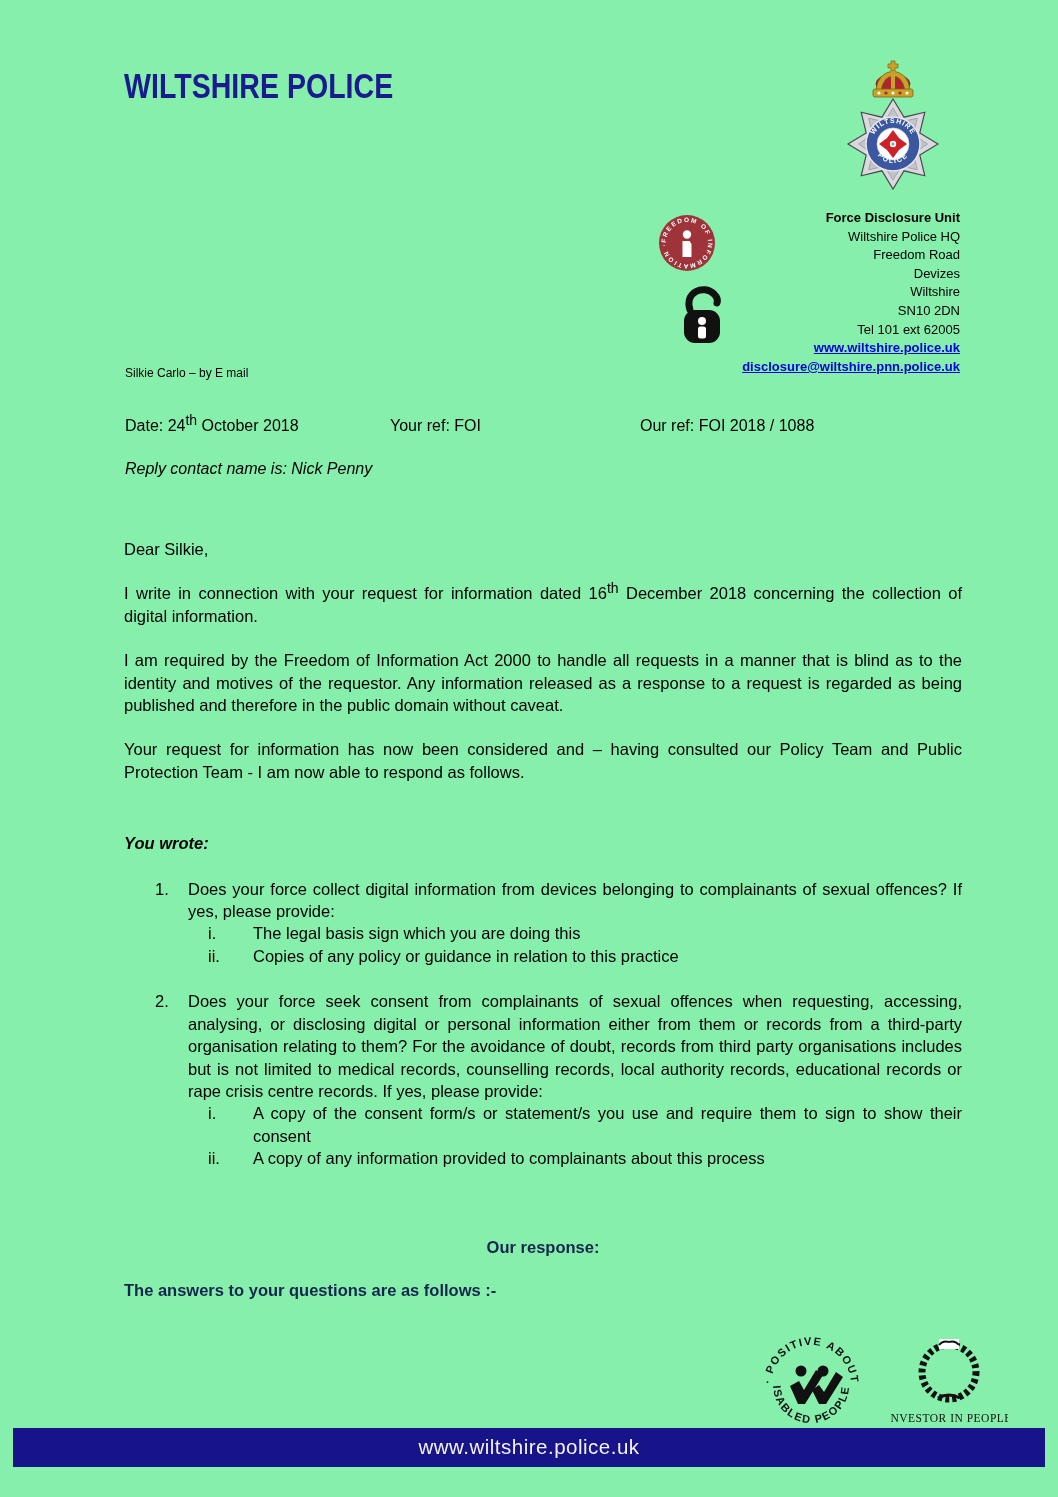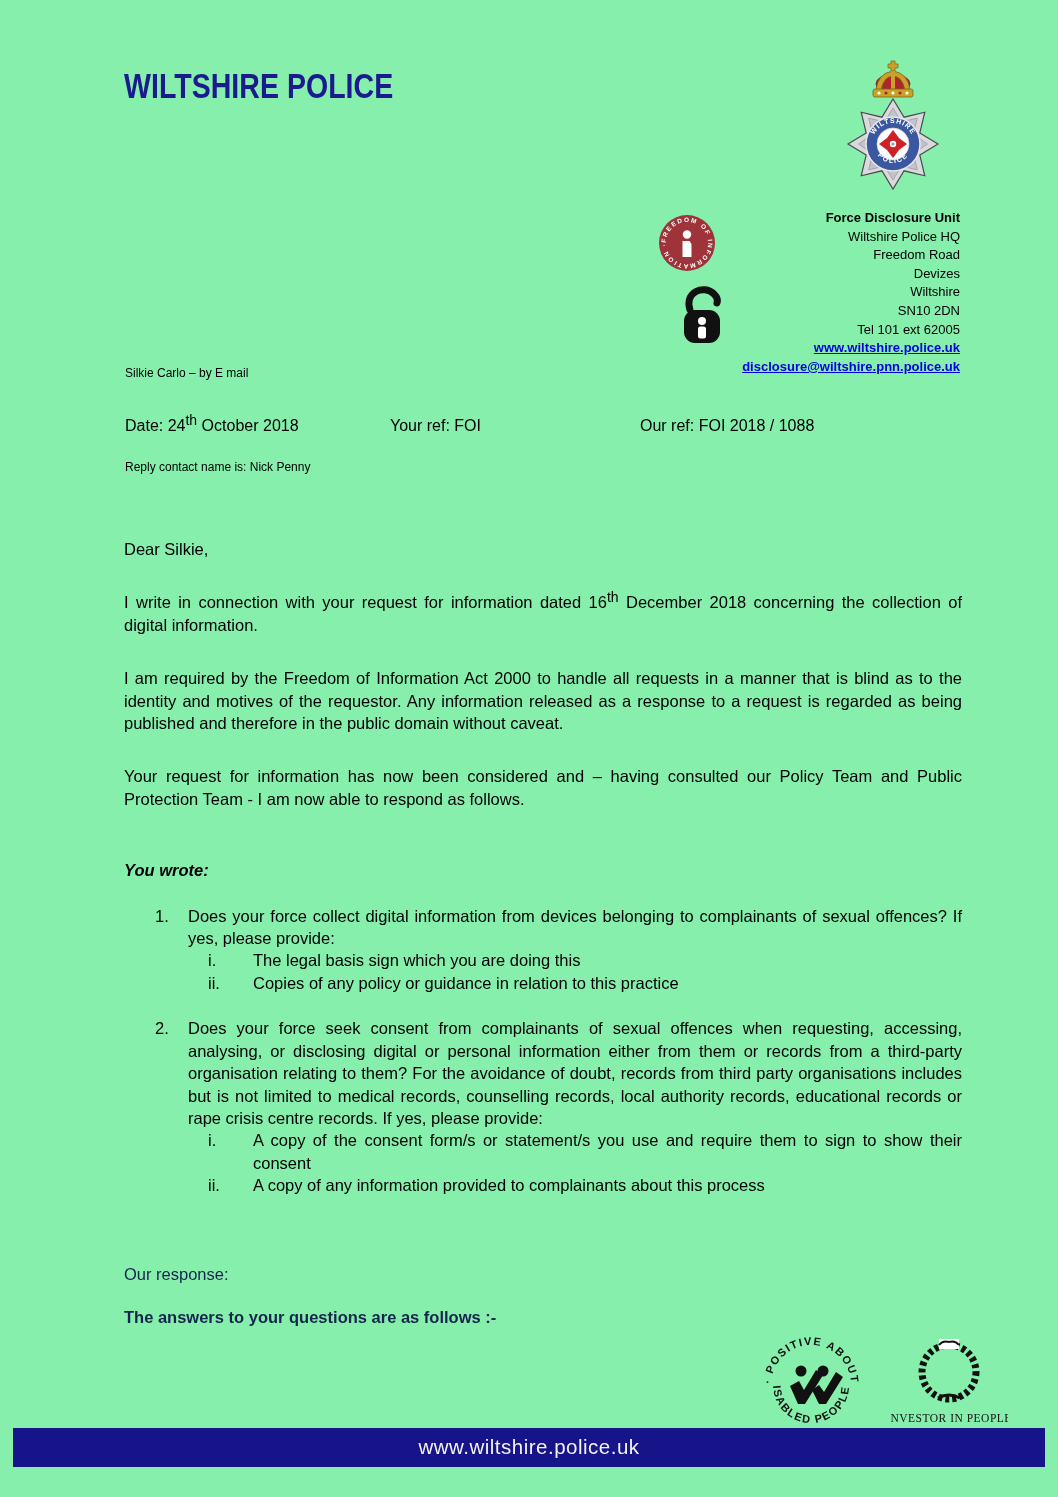--- a/index.html
+++ b/index.html
@@ -28,31 +28,31 @@
   .address a { color:#0000dd; text-decoration:underline; font-weight:bold; display:block; }
 
   .recipient { position:absolute; left:125px; top:321px; font-size:12px;margin-top:45px; }
 
   .ref-row { position:absolute; left:0; top:417px; font-size:16px; width:100%; }
   .ref-date { position:absolute; left:125px; top:0; }
   .ref-your { position:absolute; left:390px; top:0; }
   .ref-our  { position:absolute; left:628px; top:0;margin-left:12px; }
   sup.sm { font-size:14px; vertical-align:super; line-height:0; }
 
-  .reply-contact { position:absolute; left:125px; top:460px; font-size:12px; }
+  .reply-contact { position:absolute; left:125px; top:460px; font-size:16px;font-style:italic; }
 
   
   .letter-body {
     position:absolute; left:124px; top:538px; width:838px;
     font-size:16.5px; line-height:22.4px;
   }
   .letter-body p.just { text-align:justify; }
-  .para-gap { margin-top:31px; }
+  .para-gap { margin-top:22px; }
   .head-black { font-weight:bold; margin-top:49px;font-style:italic; }
-  .head-navy  { font-weight:normal; margin-top:66px; color:#14264d; }
+  .head-navy  { font-weight:bold; margin-top:66px; color:#14264d;text-align:center; }
   .intro-navy { margin-top:21px; color:#14264d; font-weight:bold;}
   .item { display:flex; margin-top:23px; }
   .item .marker { flex:0 0 33px; margin-left:31px; }
   .item .text { flex:1; text-align:justify; }
   .sub { display:flex; }
   .sub .marker { flex:0 0 45px; margin-left:84px; }
   .sub .text { flex:1; text-align:justify; }
 
   
   .two-ticks { position:absolute; left:760px; top:1334px; }

